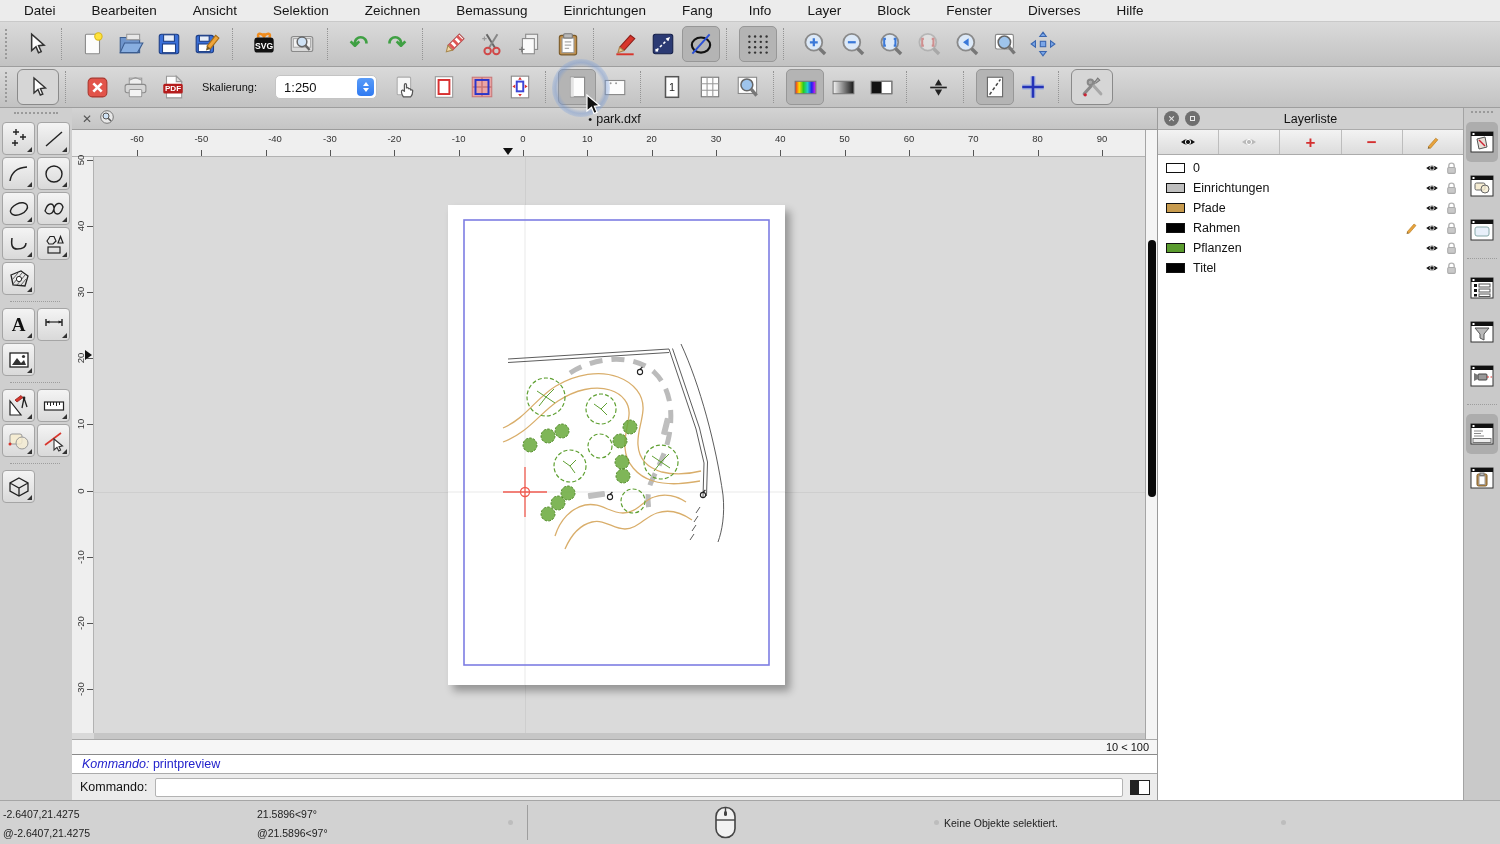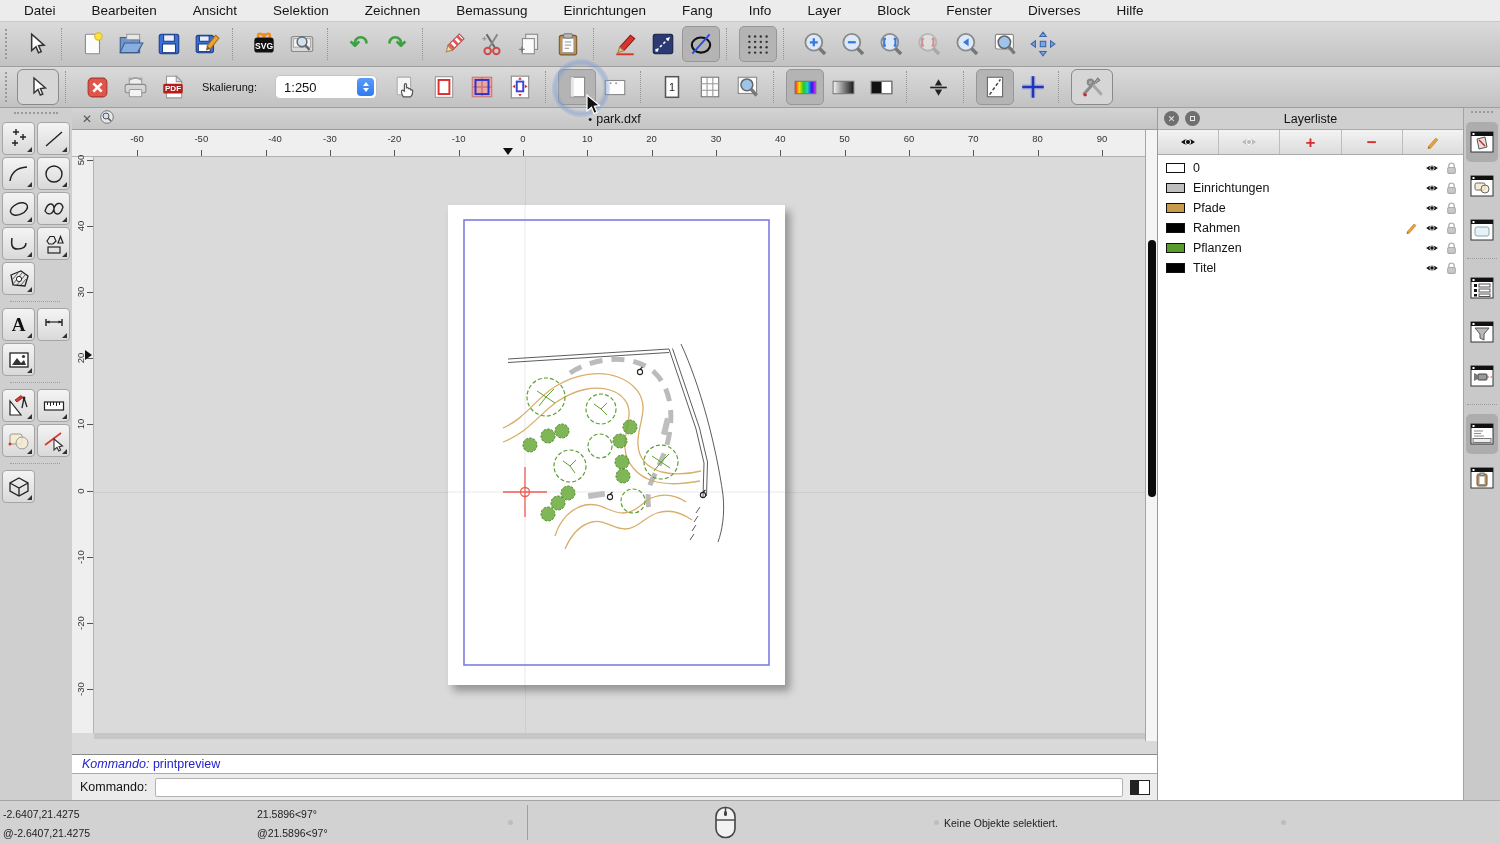--- a/index.html
+++ b/index.html
@@ -772,20 +772,21 @@
               <circle cx="77" cy="287" r="4.5"></circle>
           </g>
         </svg>
       </div>
     </div>
 
     <div id="vscroll">
         <div id="vthumb"></div>
       </div>
     <div id="hscrollstrip"></div>
+    <div id="pagestatus"><span>10 &lt; 100</span></div>
     <div id="history"><span class="klabel">Kommando:</span> <span>printpreview</span></div>
     <div id="cmdrow">
       <span class="prompt">Kommando:</span>
       <input id="cmd-input" value="" style="">
       <div id="cmd-toggle"></div>
     </div>
   </div>
 
   <div id="layerpanel">
     <div id="lp-header">

